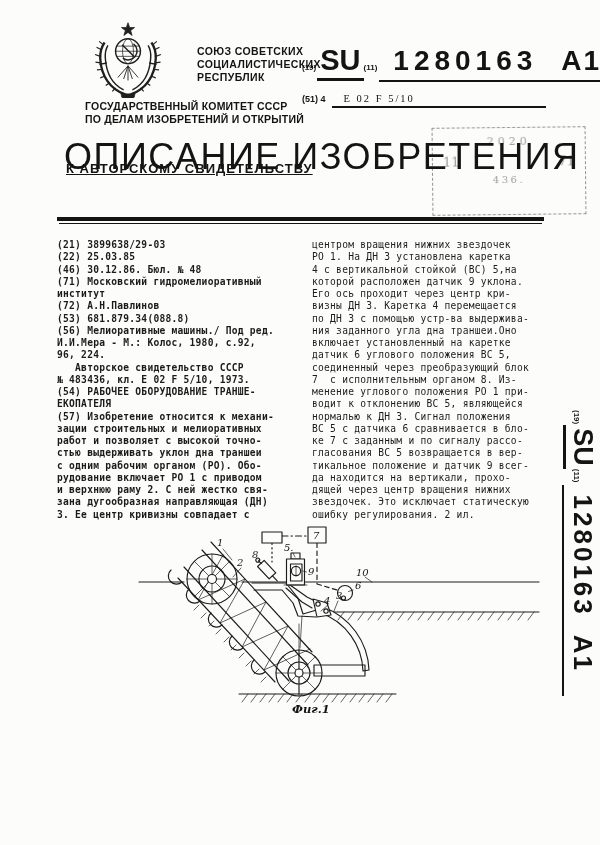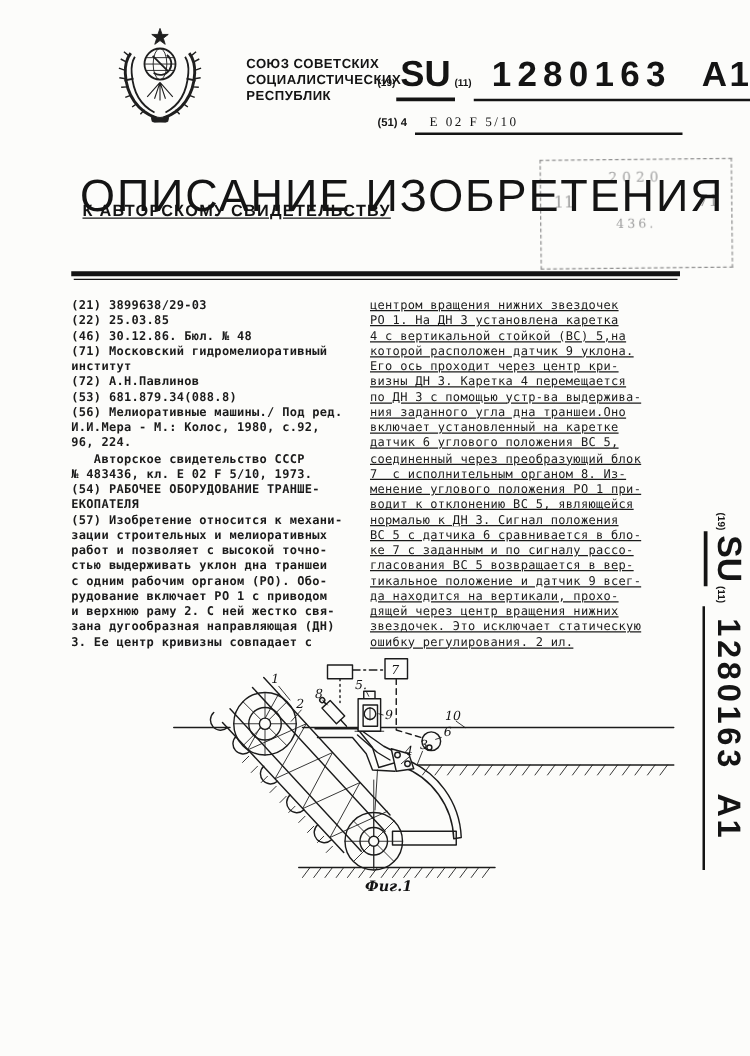--- a/index.html
+++ b/index.html
@@ -33,21 +33,21 @@
   
   .main-title{position:absolute;left:64px;top:136px;font-size:36px;font-weight:normal;letter-spacing:1.5px;}
   .sub-title{position:absolute;left:66px;top:161px;font-size:13px;font-weight:bold;letter-spacing:1px;text-decoration:underline;}
   .rule{position:absolute;left:57px;top:217px;width:487px;height:4px;background:#141414;}
   .rule::after{content:"";position:absolute;left:2px;right:2px;top:6px;height:1px;background:#141414;}
 
   
   .col{position:absolute;top:239px;margin:0;font-family:"DejaVu Sans Mono",monospace;
        font-size:9.6px;line-height:12.25px;letter-spacing:.25px;white-space:pre;color:#1b1b1b;}
   .col.left{left:57px;font-weight:bold;}
-  .col.right{left:296px;text-decoration:underline;}
+  .col.right{left:312px;}
 
   
   .vstrip{position:absolute;left:598px;top:410px;width:252px;height:48px;
           transform:rotate(90deg);transform-origin:0 0;display:flex;align-items:baseline;}
   .vs-code{font-size:8px;font-weight:bold;}
   .vs-su{font-size:27px;font-weight:bold;border-bottom:3px solid #141414;padding:0 3px 1px;margin-left:1px;}
   .vs-group{border-bottom:2.5px solid #141414;padding:0 24px 3px 10px;margin-left:2px;
             display:inline-flex;align-items:baseline;}
   .vs-num{font-size:26px;font-weight:bold;letter-spacing:3px;}
   .vs-kind{font-size:26px;font-weight:bold;letter-spacing:2px;margin-left:18px;}
@@ -101,20 +101,22 @@
       <span class="docnum">1280163</span>
       <span class="kind">A1</span>
     </span>
   </div>
 
   <div class="ipcrow">
     <span class="ipc-label">(51) 4</span>
     <span class="ipc-val">Е 02 F 5/10</span>
   </div>
 
+  <div class="committee">ГОСУДАРСТВЕННЫЙ КОМИТЕТ СССР
+ПО ДЕЛАМ ИЗОБРЕТЕНИЙ И ОТКРЫТИЙ</div>
 
   <div class="stamp">
     <div class="r1">2020</div>
     <div class="r2">
       <span>11</span>
       <span>71</span>
     </div>
     <div class="r3">436.</div>
   </div>
 

